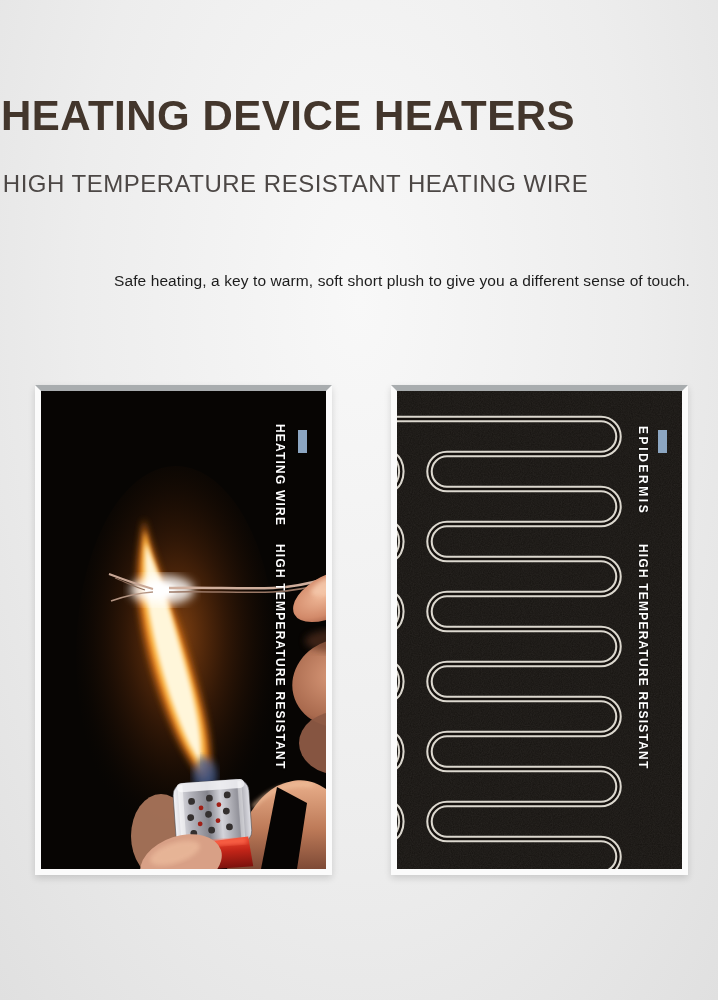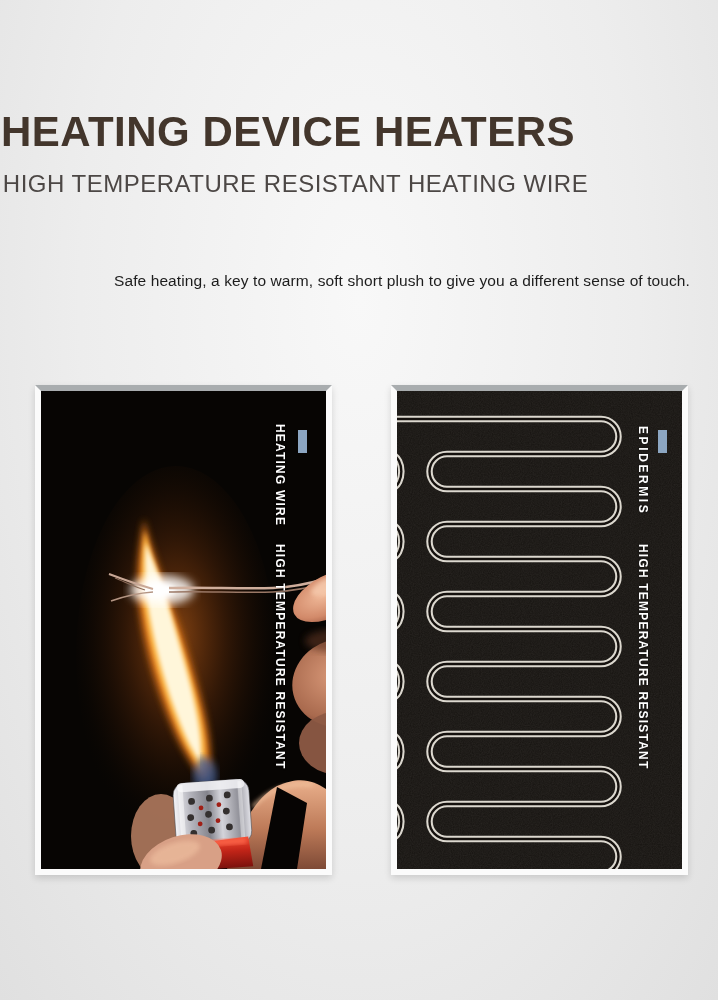--- a/index.html
+++ b/index.html
@@ -12,21 +12,21 @@
     --wire-color:#dcd8cf;
   }
   *{margin:0;padding:0;box-sizing:border-box;}
   html,body{width:718px;height:1000px;overflow:hidden;}
   body{
     font-family:"Liberation Sans","DejaVu Sans",sans-serif;
     background:radial-gradient(ellipse at 50% 30%, #f8f8f8 0%, var(--page-bg-color) 55%, #e0e0e0 100%);
     position:relative;
   }
   .page-title{
-    position:absolute;top:108px;left:0;width:576px;
+    position:absolute;top:92px;left:0;width:576px;
     text-align:center;font-size:42px;font-weight:bold;line-height:1.15;
     color:var(--title-color);letter-spacing:.5px;
   }
   .page-subtitle{
     position:absolute;top:170px;left:0;width:591px;
     text-align:center;font-size:24px;font-weight:500;line-height:1.2;
     color:var(--subtitle-color);letter-spacing:.5px;
   }
   .page-description{
     position:absolute;top:272px;left:0;width:718px;

